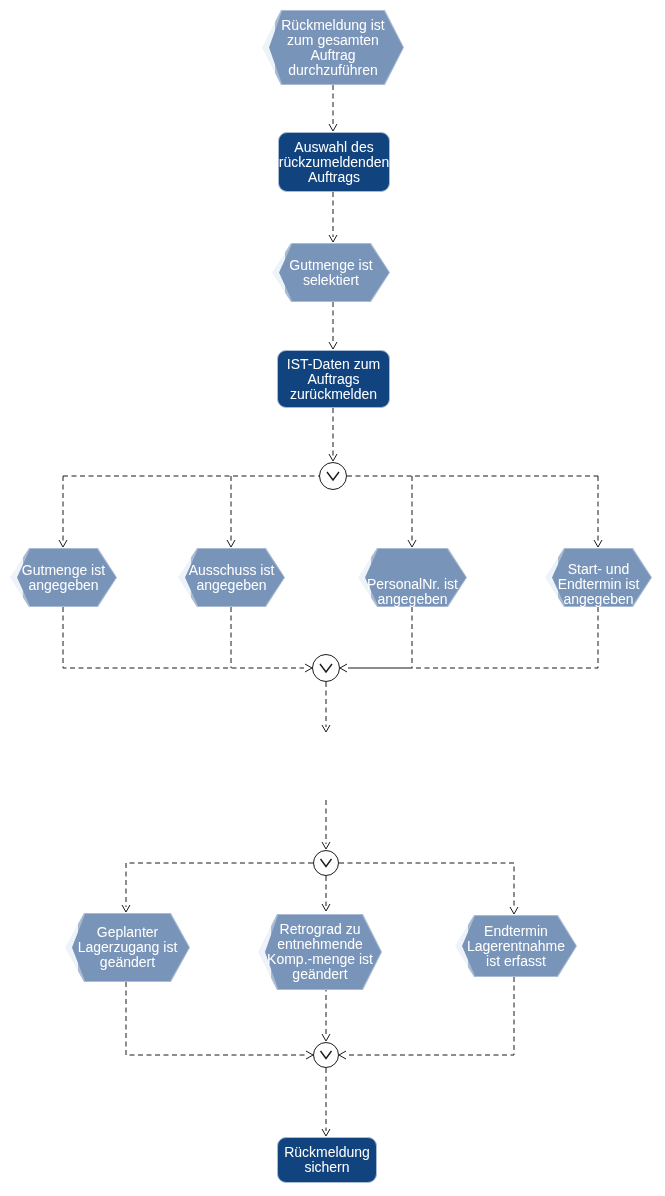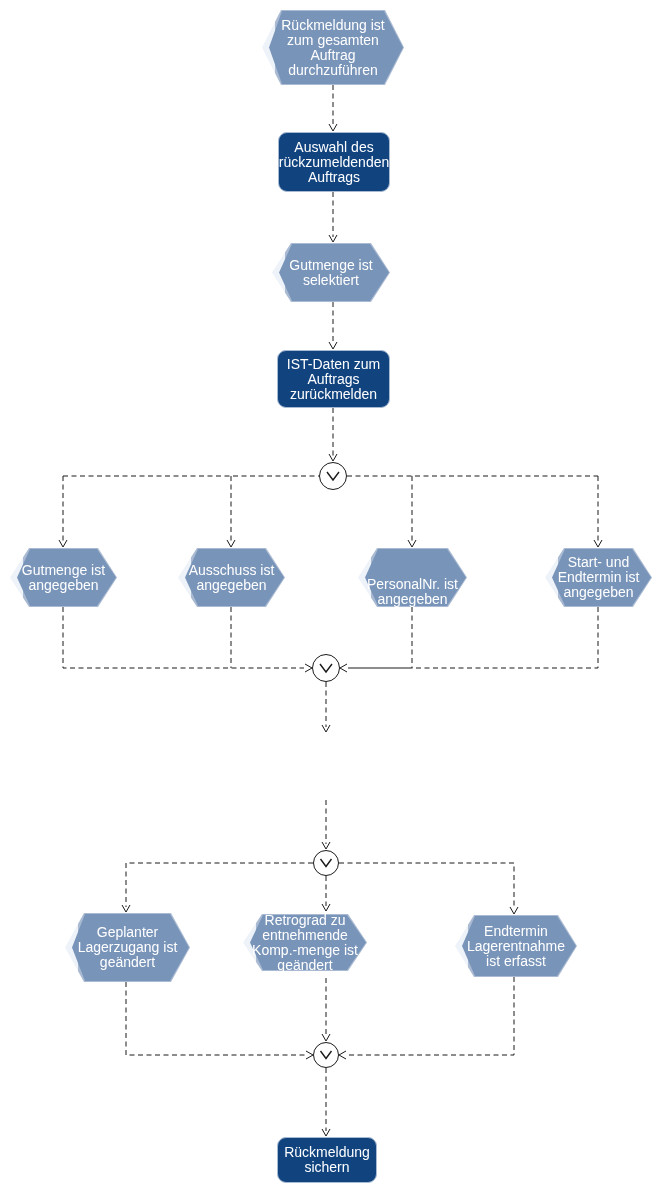--- a/index.html
+++ b/index.html
@@ -44,24 +44,24 @@
   .or svg{display:block;}
 
   
   #ev-start        {left:262px;top:10px;  width:142px;height:75px;}
   #fn-auswahl      {left:278px;top:132px; width:112px;height:60px;}
   #ev-selektiert   {left:272px;top:243px; width:118px;height:59px;}
   #fn-istdaten     {left:277px;top:350px; width:113px;height:58px;}
   #ev-gutmenge     {left:10px; top:548px; width:107px;height:59px;}
   #ev-ausschuss    {left:178px;top:548px; width:107px;height:59px;}
   #ev-personalnr   {left:358px;top:548px; width:109px;height:59px;align-items:flex-end;}
-  #ev-termin       {left:545px;top:548px; width:107px;height:59px;}
+  #ev-termin       {left:545px;top:548px; width:107px;height:59px;align-items:flex-end;}
   #fn-waren        {left:258px;top:733px; width:135px;height:67px;}
   #ev-lagerzugang  {left:65px; top:913px; width:125px;height:69px;}
-  #ev-retrograd    {left:243px;top:914px; width:124px;height:57px;}
+  #ev-retrograd    {left:258px;top:914px; width:124px;height:76px;}
   #ev-entnahme     {left:455px;top:915px; width:122px;height:62px;}
   #fn-sichern      {left:277px;top:1137px;width:100px;height:46px;align-items:center;}
   #or-1{left:319px;top:462px; width:28px;height:28px;}
   #or-2{left:312px;top:654px; width:28px;height:28px;}
   #or-3{left:313px;top:850px; width:26px;height:26px;}
   #or-4{left:313px;top:1042px;width:26px;height:26px;}
 </style>
 </head>
 <body>
 

